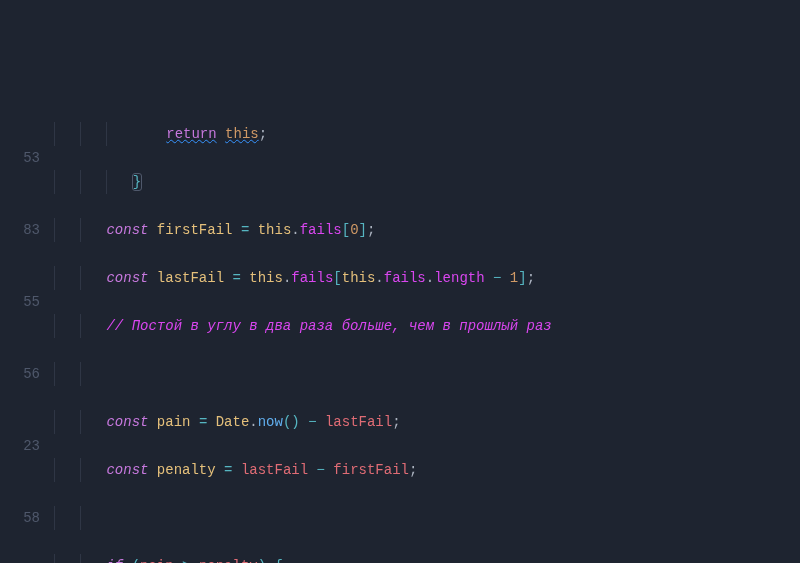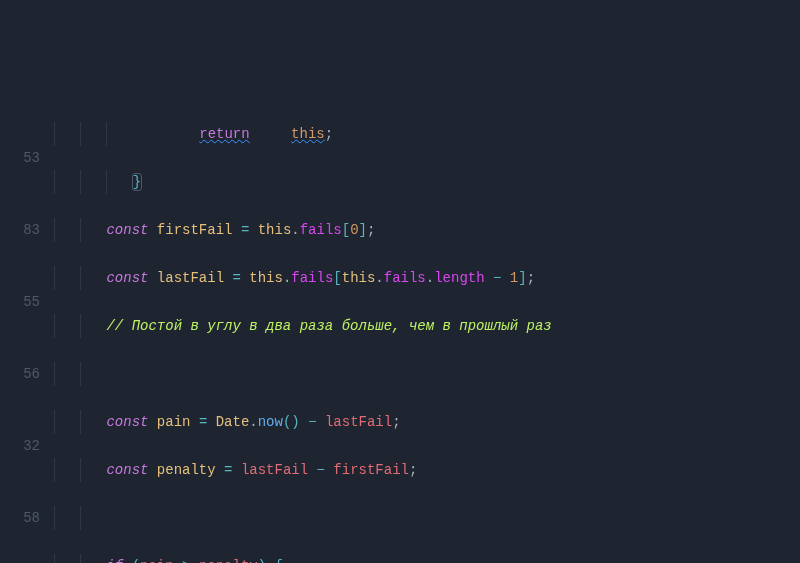--- a/index.html
+++ b/index.html
@@ -51,47 +51,46 @@
   .num  { color: #d19a66; }
   .var  { color: #e5c07b; }                        
   .var2 { color: #e06c75; }                        
   .this { color: #e5c07b; text-align: center; }
   .prop { color: #d946ef; }
   .call { color: #61afef; }
   .cls  { color: #e5c07b; }
   .op   { color: #56b6c2; }
   .punc { color: #abb2bf; }  
   .brbl { color: #56b6c2; }  
-  .cmt  { color: #bef264; font-style: italic; margin-top: 30px; }
+  .cmt  { color: #d946ef; font-style: italic; margin-top: 30px; }
   .semi { color: #abb2bf; }
   .squig {
     text-decoration-line: underline;
     text-decoration-style: wavy;
     text-decoration-color: #3794ff;
     text-decoration-thickness: 1px;
-    margin-left: 33px;
   }
   .outline {
     outline: 1px solid #4f586b;
     border-radius: 2px;
   }
   .gline { display:block; height:24px; }
 </style>
 </head>
 <body>
 
 
 
 <div class="editor">
   <div class="gutter">
     <span class="gline">53</span>
     <span class="gline">83</span>
     <span class="gline">55</span>
     <span class="gline">56</span>
-    <span class="gline">32</span>
+    <span class="gline">23</span>
     <span class="gline">58</span>
     
     
     
     
     
     
     
     
     

